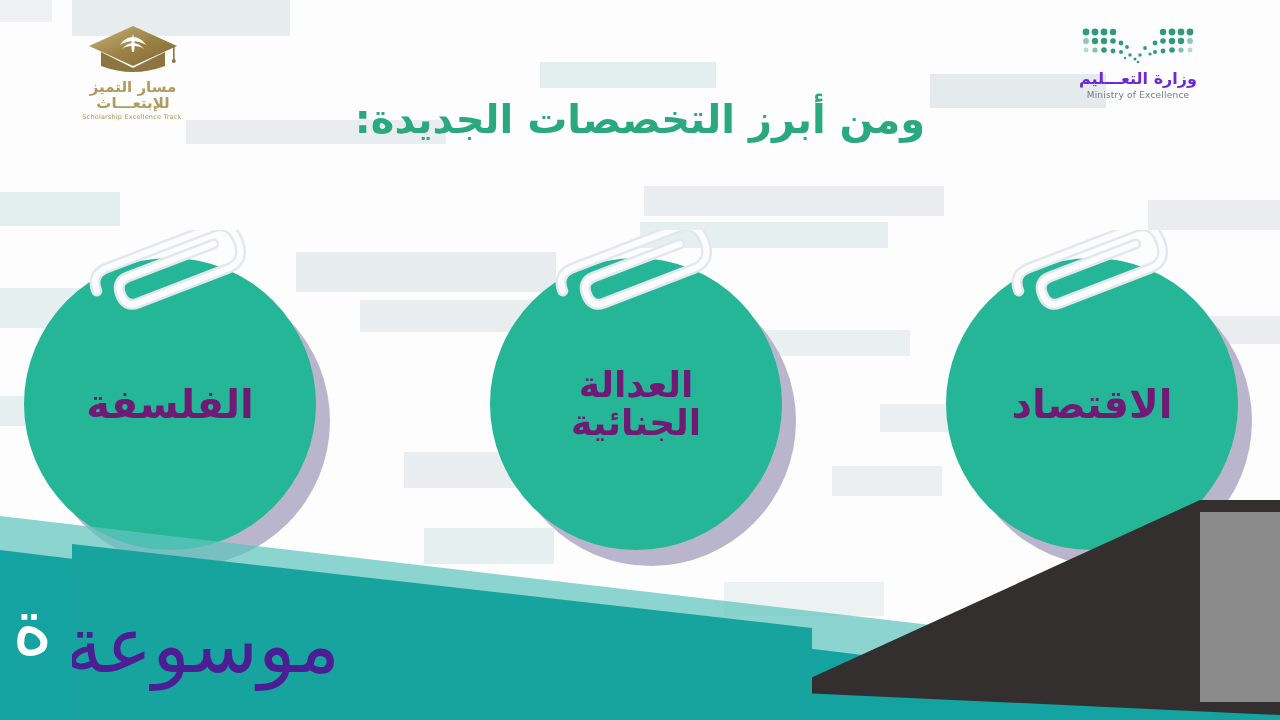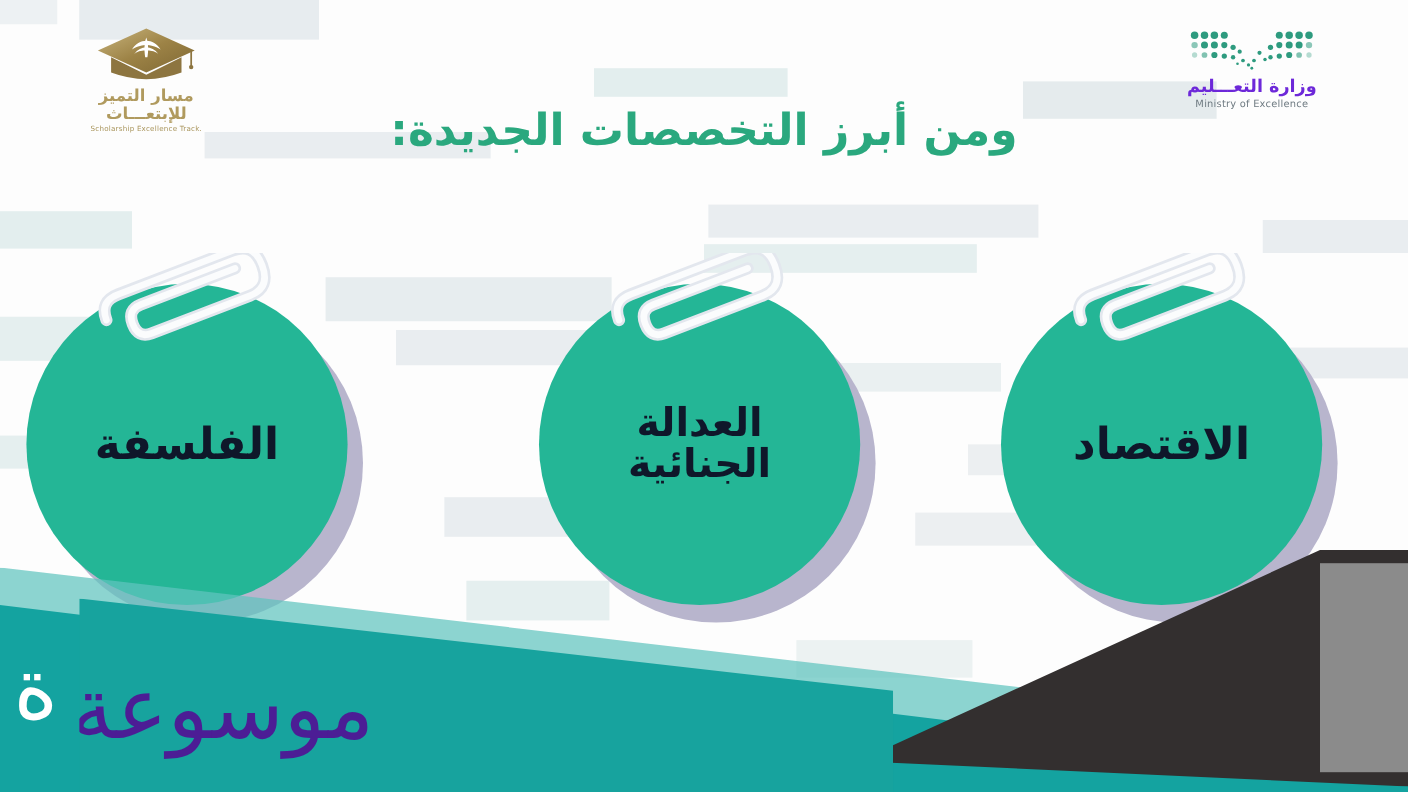--- a/index.html
+++ b/index.html
@@ -33,33 +33,33 @@
   .title{
     position:absolute;top:96px;left:0;width:1280px;text-align:center;
     direction:rtl;font-size:40px;font-weight:700;color:#2aa87e;
     letter-spacing:-.5px;
   }
 
   
   .circle-wrap{position:absolute;width:300px;height:300px;}
   .c1{left:24px;top:258px;}
   .c2{left:490px;top:258px;}
-  .c3{left:910px;top:258px;}
+  .c3{left:946px;top:258px;}
 
   .shadow-circle{
     position:absolute;left:16px;top:18px;width:290px;height:290px;border-radius:50%;
     background:#b8b5cd;
   }
   .main-circle{
     position:absolute;left:0;top:0;width:292px;height:292px;border-radius:50%;
     background:#24b696;display:flex;align-items:center;justify-content:center;
     overflow:hidden;
   }
   .circle-label{
-    direction:rtl;color:#0f172a;font-weight:700;font-size:40px;line-height:1.05;
+    direction:rtl;color:#701a75;font-weight:700;font-size:40px;line-height:1.05;
     text-align:center;padding:0 14px;position:relative;z-index:3;
   }
   .circle-label.two-line{font-size:36px;}
 
   
   .clip{position:absolute;z-index:4;pointer-events:none;}
   .clip.c-a{left:60px;top:-28px;}
 
   
   .band-light{

